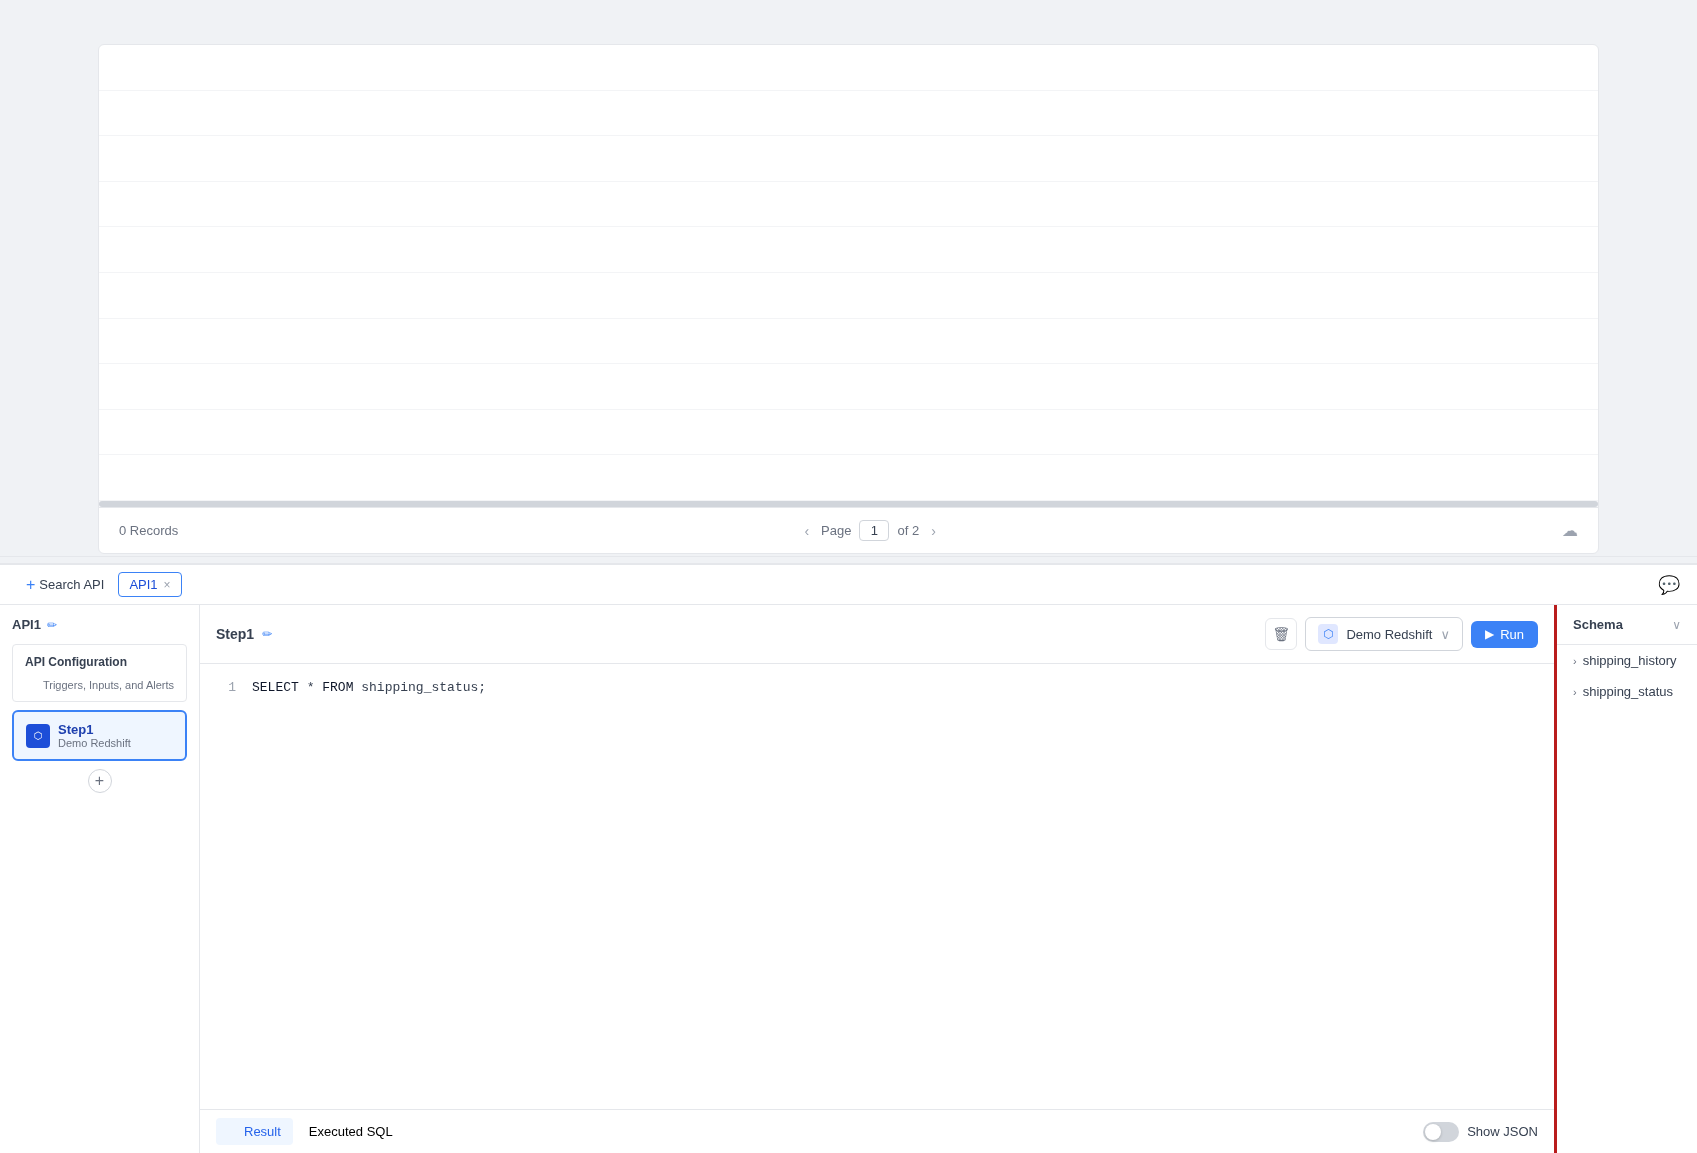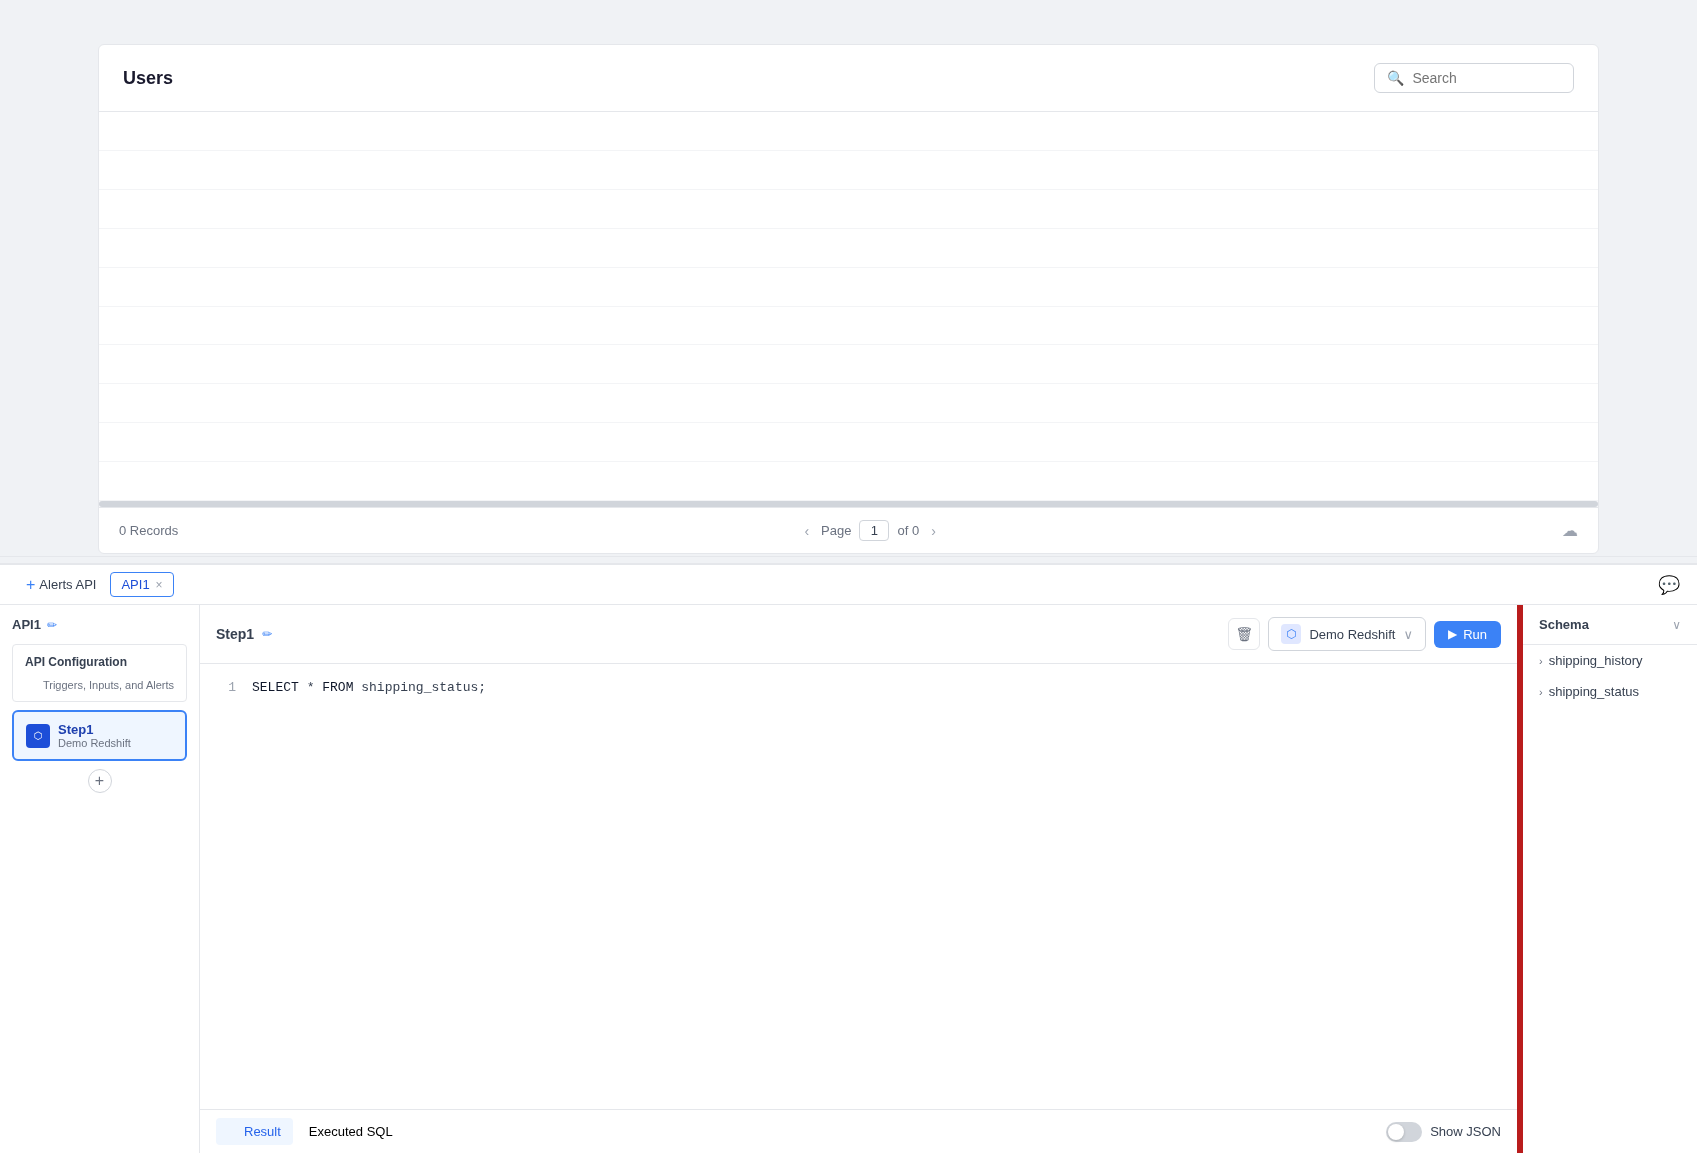--- a/index.html
+++ b/index.html
@@ -506,22 +506,22 @@
       border-radius: 50%;
       position: absolute;
       top: 2px;
       left: 2px;
       transition: left 0.2s;
       box-shadow: 0 1px 3px rgba(0,0,0,0.2);
     }
 
     
     .right-sidebar {
-      width: 180px;
-      border-left: 6px solid #b91c1c;
+      width: 143px;
+      border-left: 3px solid #b91c1c;
       display: flex;
       flex-direction: column;
     }
 
     .schema-header {
       display: flex;
       align-items: center;
       justify-content: space-between;
       padding: 12px 16px;
       border-bottom: 1px solid #e5e7eb;
@@ -562,27 +562,20 @@
       height: 8px;
       background: #f0f2f5;
       border-top: 1px solid #e5e7eb;
       border-bottom: 1px solid #e5e7eb;
     }
   </style>
 </head>
 <body>
 
 <div class="users-panel">
-  <div class="users-header">
-    <span class="users-title">Users</span>
-    <div class="search-container">
-      <span class="search-icon">🔍</span>
-      <input class="search-input" type="text" placeholder="Search" style="">
-    </div>
-  </div>
   <div class="table-rows">
     <div class="table-row"></div>
     <div class="table-row"></div>
     <div class="table-row"></div>
     <div class="table-row"></div>
     <div class="table-row"></div>
     <div class="table-row"></div>
     <div class="table-row"></div>
     <div class="table-row"></div>
     <div class="table-row"></div>
@@ -590,35 +583,35 @@
   </div>
   <div class="scrollbar-track">
     <div class="scrollbar-thumb"></div>
   </div>
   <div class="table-footer">
     <span class="records-count">0 Records</span>
     <div class="pagination">
       <button class="page-nav-btn">‹</button>
       <span class="page-label">Page</span>
       <span class="page-number-box">1</span>
-      <span class="page-label">of 0</span>
+      <span class="page-label">of 2</span>
       <button class="page-nav-btn">›</button>
     </div>
     <span class="download-icon-area">☁</span>
   </div>
 </div>
 
 <div class="divider-horizontal"></div>
 
 <div class="api-builder">
 
   <div class="api-tabs">
     <button class="create-api-btn">
       <span class="plus-icon">+</span>
-      <span>Alerts API</span>
+      <span>Search API</span>
     </button>
     <div class="api-tab active">
       <span>API1</span>
       <span class="tab-close">×</span>
     </div>
     <span class="chat-icon-area">💬</span>
   </div>
 
   <div class="builder-body">
 

